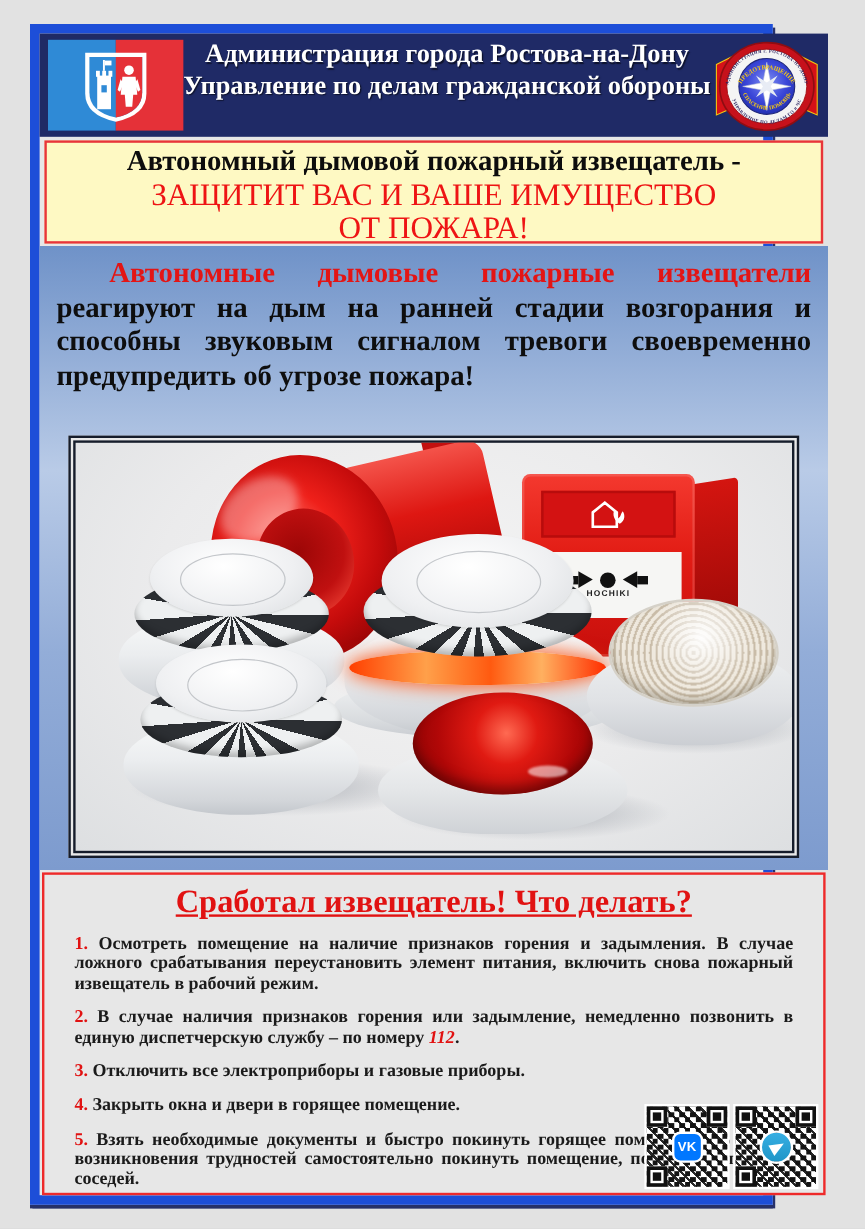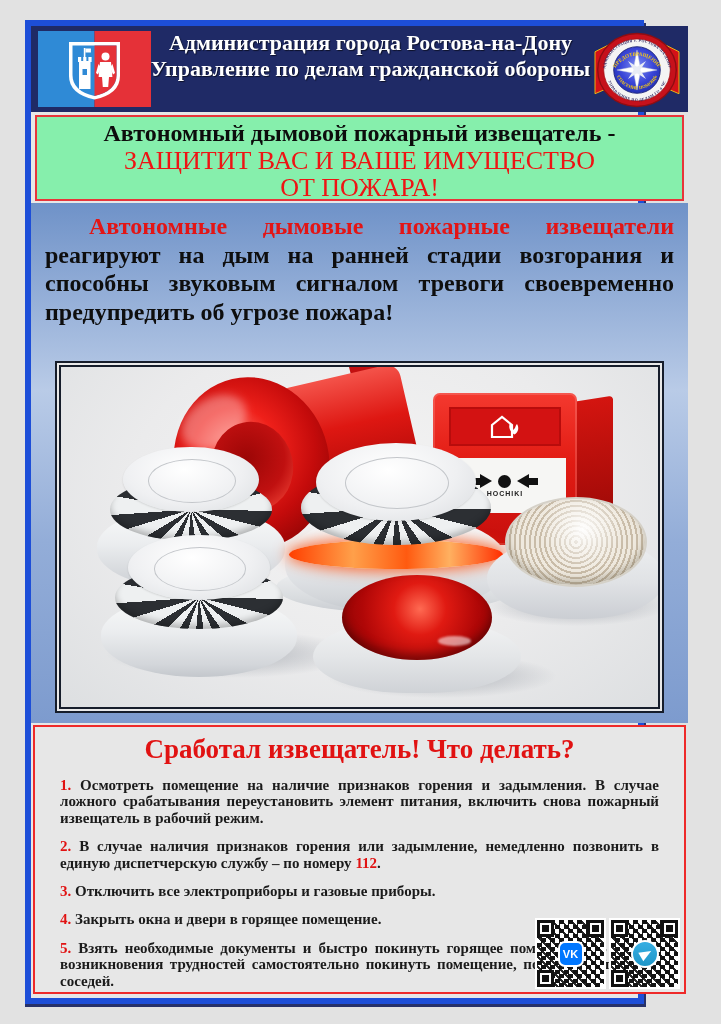--- a/index.html
+++ b/index.html
@@ -3,36 +3,36 @@
 <meta charset="utf-8">
 <style>
   * { margin:0; padding:0; box-sizing:border-box; }
   html,body { background:#d8d8d8; }
   .page {
     position:relative; width:721px; height:1024px; background:#e2e2e2;
     font-family:"Liberation Serif", serif; overflow:hidden; margin:0 auto;
   }
   .poster {
     position:absolute; left:25px; top:20px; width:619px; height:984px;
-    border:6px solid #1d4ed8; background:#e7e7e7;
+    border:8px solid #1d4ed8; background:#e7e7e7;
     box-shadow:0 3px 0 #273169, 2px 3px 0 #273169;
   }
   
   .header-band { position:absolute; left:0; top:0; width:657px; height:86px; background:#1f2a66; }
   .coat { position:absolute; left:7px; top:5px; width:113px; height:76px; }
   .header-text {
     position:absolute; left:118px; right:96px; top:4px; text-align:center;
     color:#ffffff; font-weight:bold; font-size:22px; line-height:26px;
     text-shadow:1px 1px 1px rgba(0,0,0,.6);
   }
   .emblem { position:absolute; right:4px; top:2px; width:94px; height:84px; }
   
   .title-box {
     position:absolute; left:4px; top:89px; width:649px; height:86px;
-    background:#86efac; border:2px solid #e8353a; text-align:center; padding-top:3px;
+    background:#fef9c3; border:2px solid #e8353a; text-align:center; padding-top:3px;
   }
   .t-black { font-size:24px; font-weight:bold; color:#0d0d0d; line-height:27px; }
   .t-red   { font-size:26px; font-weight:normal; color:#ee1414; line-height:27px; }
   
   .blue-section {
     position:absolute; left:0; top:177px; width:657px; height:520px;
     background:linear-gradient(180deg,#6f92c8 0%,#b9cbe7 36%,#93add8 65%,#7d9bce 100%);
   }
   .intro {
     margin:9px 14px 0 14px; font-size:24px; font-weight:bold; color:#0e0e0e;
@@ -115,26 +115,26 @@
     background:linear-gradient(180deg,#eef0f1 0%,#e0e2e5 55%,#cbced3 100%); }
   .l-dome { position:absolute; left:10%; top:0; width:80%; height:74%; border-radius:50%;
     background:
       radial-gradient(circle at 55% 35%, rgba(255,255,255,.95) 0%, rgba(255,255,255,0) 45%),
       repeating-radial-gradient(circle at 50% 50%, #c9bca8 0 2px, #efe9de 2px 5px);
     border:2px solid #d5d1c8; box-shadow:inset 0 -5px 8px rgba(90,80,60,.35); }
   
   .bottom-section { position:absolute; left:2px; top:699px; width:653px; height:269px;
     background:#e7e7e7; border:2px solid #ee2a2a; }
   .bottom-heading { margin-top:7px; text-align:center; color:#e11212; font-size:27px;
-    font-weight:bold; }
+    font-weight:bold; text-decoration:underline; }
   .list { margin:6px 13px 0 13px; font-size:15px; font-weight:bold; color:#1b1b1b;
     text-align:justify; line-height:16.4px; }
   .list p { margin:12px; }
   .num { color:#e11212; }
-  .hl  { color:#e11212; }
+  .hl  { color:#e11212;font-style:italic; }
   .qrs { position:absolute; right:4px; bottom:3px; display:flex; gap:3px; }
   .qr { position:relative; width:71px; height:71px; background:#fff; }
   .qr::before { content:""; position:absolute; inset:2px;
     background:
       repeating-linear-gradient(45deg, rgba(17,17,17,.9) 0 2px, transparent 2px 7px),
       conic-gradient(#141414 25%, transparent 0 50%, #141414 0 75%, transparent 0) 0 0 / 9px 9px; }
   .finder { position:absolute; width:17px; height:17px; border:3px solid #111; background:#fff; }
   .finder i { position:absolute; inset:2px; background:#111; }
   .f-tl { left:2px; top:2px; } .f-tr { right:2px; top:2px; } .f-bl { left:2px; bottom:2px; }
   .badge-vk { position:absolute; inset:0; margin:auto; width:26px; height:26px; background:#07f;

